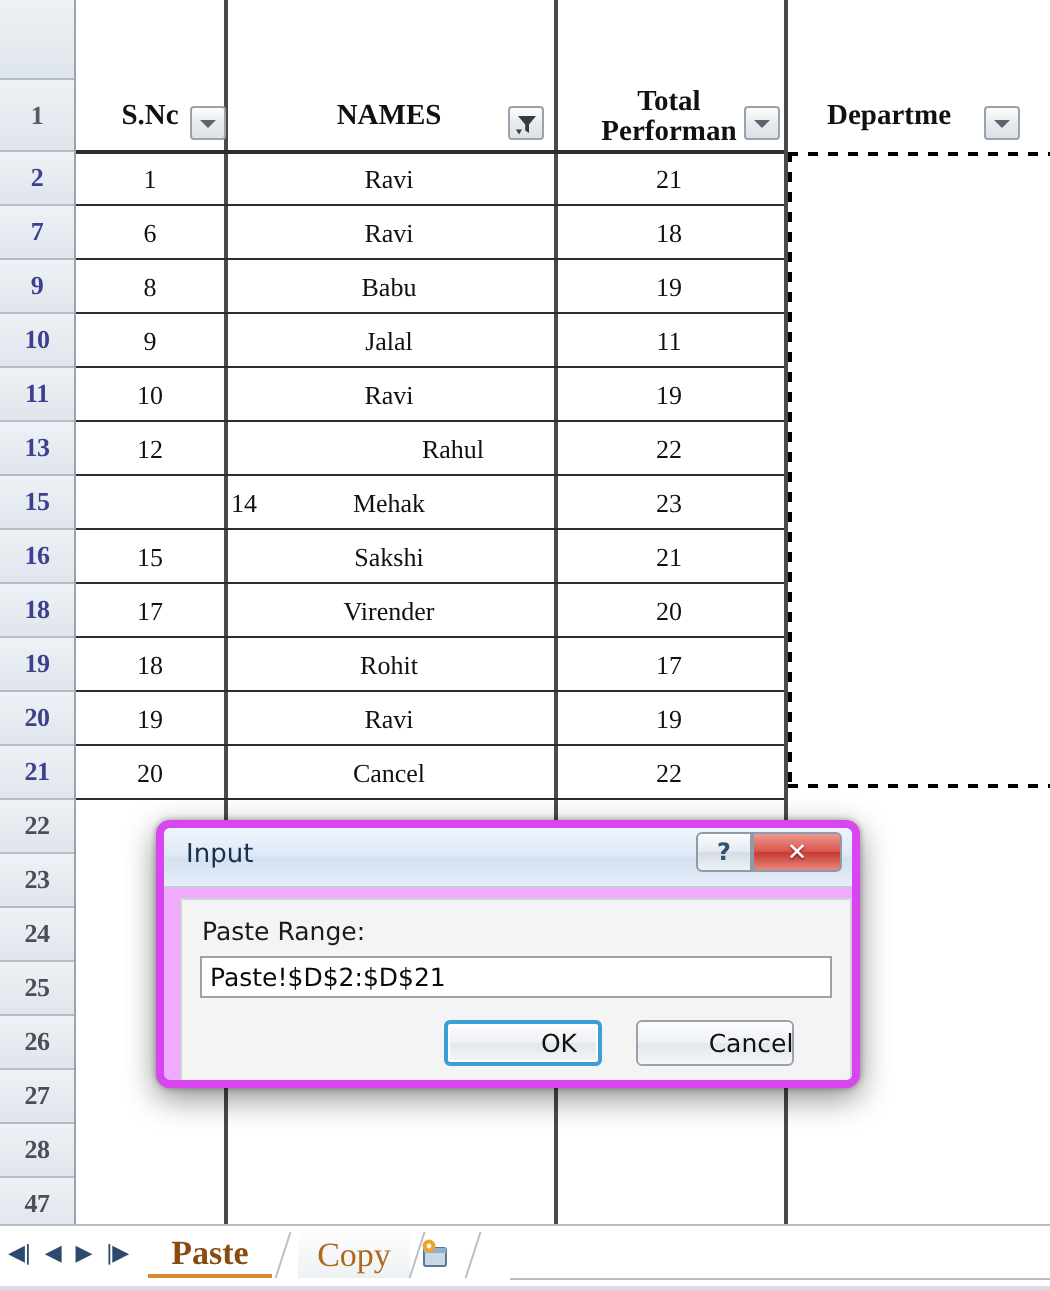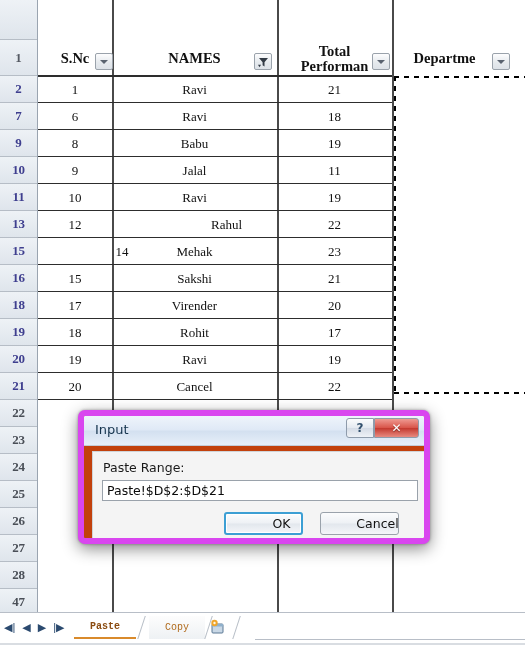--- a/index.html
+++ b/index.html
@@ -142,23 +142,23 @@
   }
 
   
   #dialog {
     position: absolute;
     left: 78px;
     top: 410px;
     width: 352px;
     height: 134px;
     border-radius: 7px;
-    background: #c2410c;
+    background: #f0abfc;
     box-shadow: 0 5px 16px rgba(0,0,0,0.45), 0 0 3px rgba(0,0,0,0.35);
-    border: 6px solid #d946ef;
+    border: 4px solid #d946ef;
     box-sizing: border-box;
     overflow: hidden;
     font-family: "DejaVu Sans", sans-serif;
   }
   #dialog-titlebar {
     position: relative;
     height: 29px;
     background: linear-gradient(180deg,#eef4fb 0%,#dfe9f6 48%,#d3e0f0 52%,#e7eff9 100%);
     border-bottom: 1px solid #c3ccd8;
   }
@@ -271,22 +271,22 @@
     font-size: 11px;
   }
   .nav-a { cursor: default; line-height: 1; }
   .sheet-tab {
     position: absolute;
     top: 3px;
     height: 23px;
     display: flex;
     align-items: center;
     justify-content: center;
-    font-size: 10px;
-    font-family: Liberation Mono, monospace;
+    font-size: 17px;
+    font-family: Liberation Serif, serif;
     padding: 0 9px;
     box-sizing: border-box;
   }
   .sheet-tab.active {
     color: #8a4b10;
     font-weight: bold;
     background: #ffffff;
     border-bottom: 2px solid #d98a2b;
   }
   .sheet-tab.inactive {

